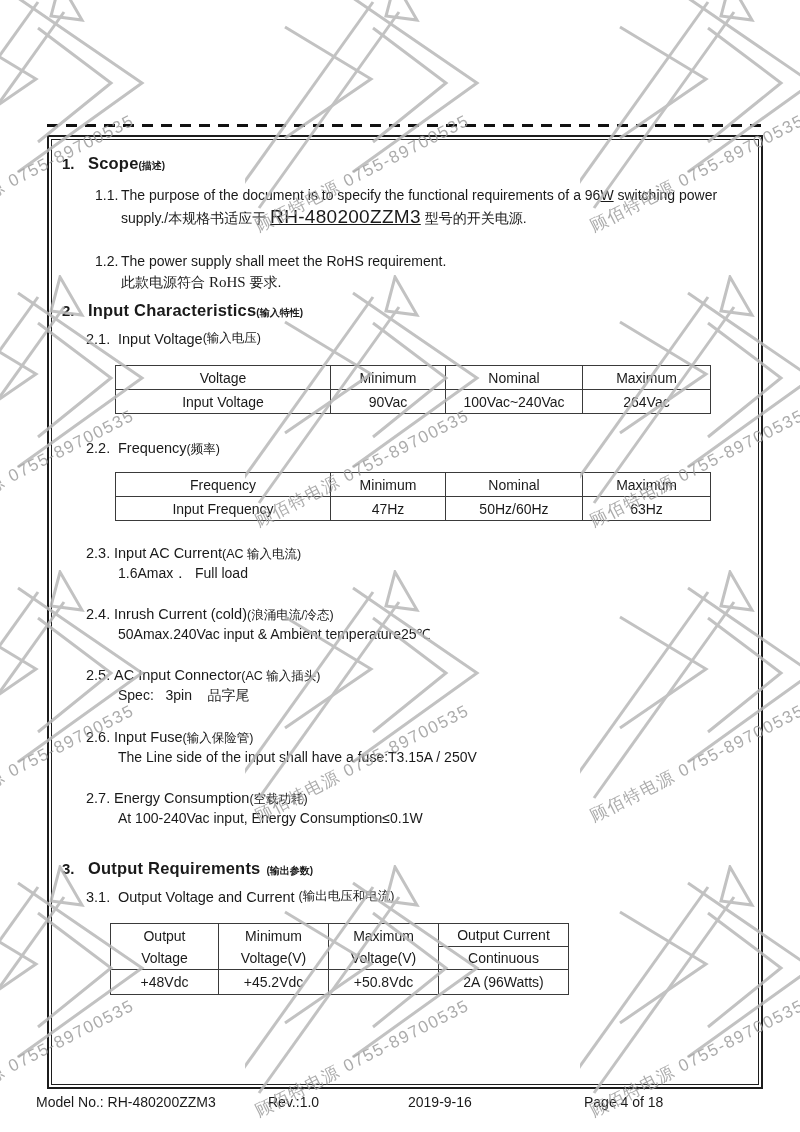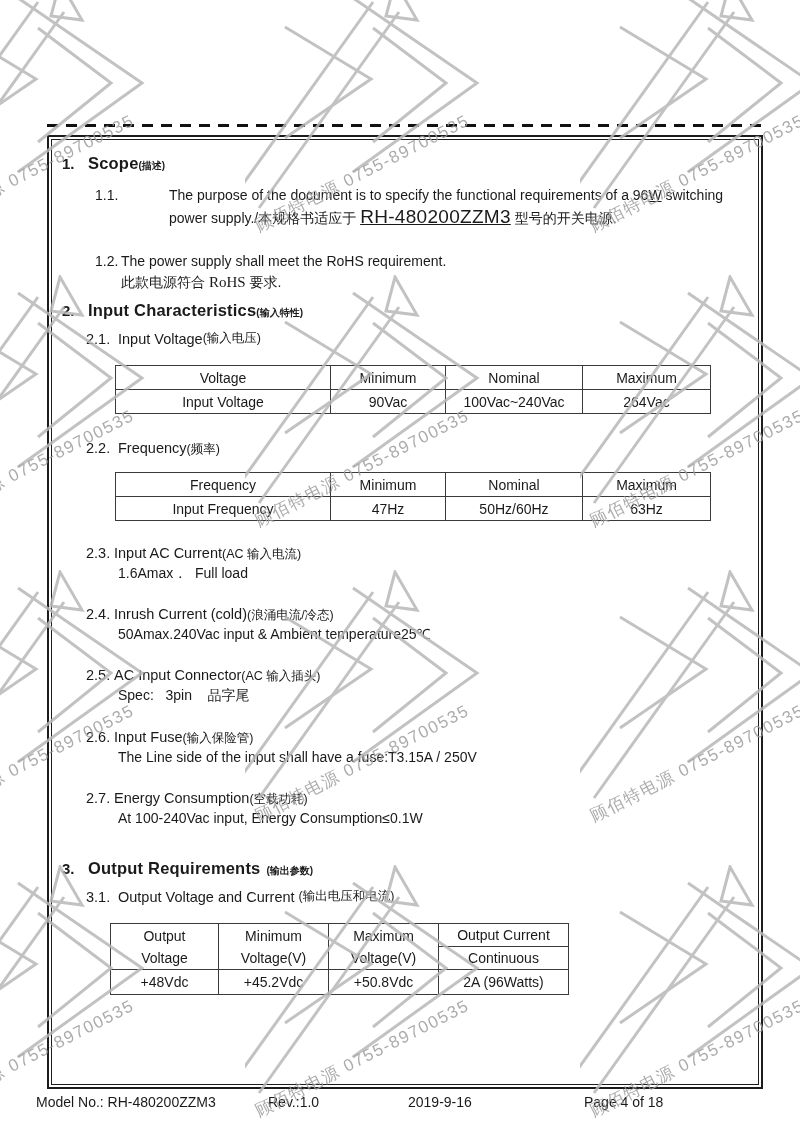--- a/index.html
+++ b/index.html
@@ -88,21 +88,21 @@
 
   
   .footer { position: absolute; left: 0; top: 1094px; width: 800px; height: 22px; font-size: 14px; z-index: 2; }
   .footer span { position: absolute; white-space: nowrap; }
   .f-model { left: 36px; }
   .f-rev   { left: 268px; }
   .f-date  { left: 408px; }
   .f-page  { left: 584px; }
 
   
-  .mt8  { margin-top: 8px; }  .mt10 { margin-top: 10px; align-items: center; } .mt12 { margin-top: 12px; gap: 48px; }
+  .mt8  { margin-top: 8px; }  .mt10 { margin-top: 10px; align-items: center; } .mt12 { margin-top: 12px; }
   .mt14 { margin-top: 14px; } .mt18 { margin-top: 18px; } .mt22 { margin-top: 22px; }
   .mt23 { margin-top: 23px; } .mt24 { margin-top: 24px; } .mt26 { margin-top: 26px; } .mt30 { margin-top: 30px; }
 </style>
 </head>
 <body>
 
 <div class="wm-layer">
     <div class="wm-tile" style="left: -90px; top: -20px;"><svg width="335" height="295" viewBox="0 0 335 295">
         <g stroke="#b8b8b8" stroke-width="3" fill="none">
           <line x1="-12" y1="218" x2="128" y2="22"></line>

